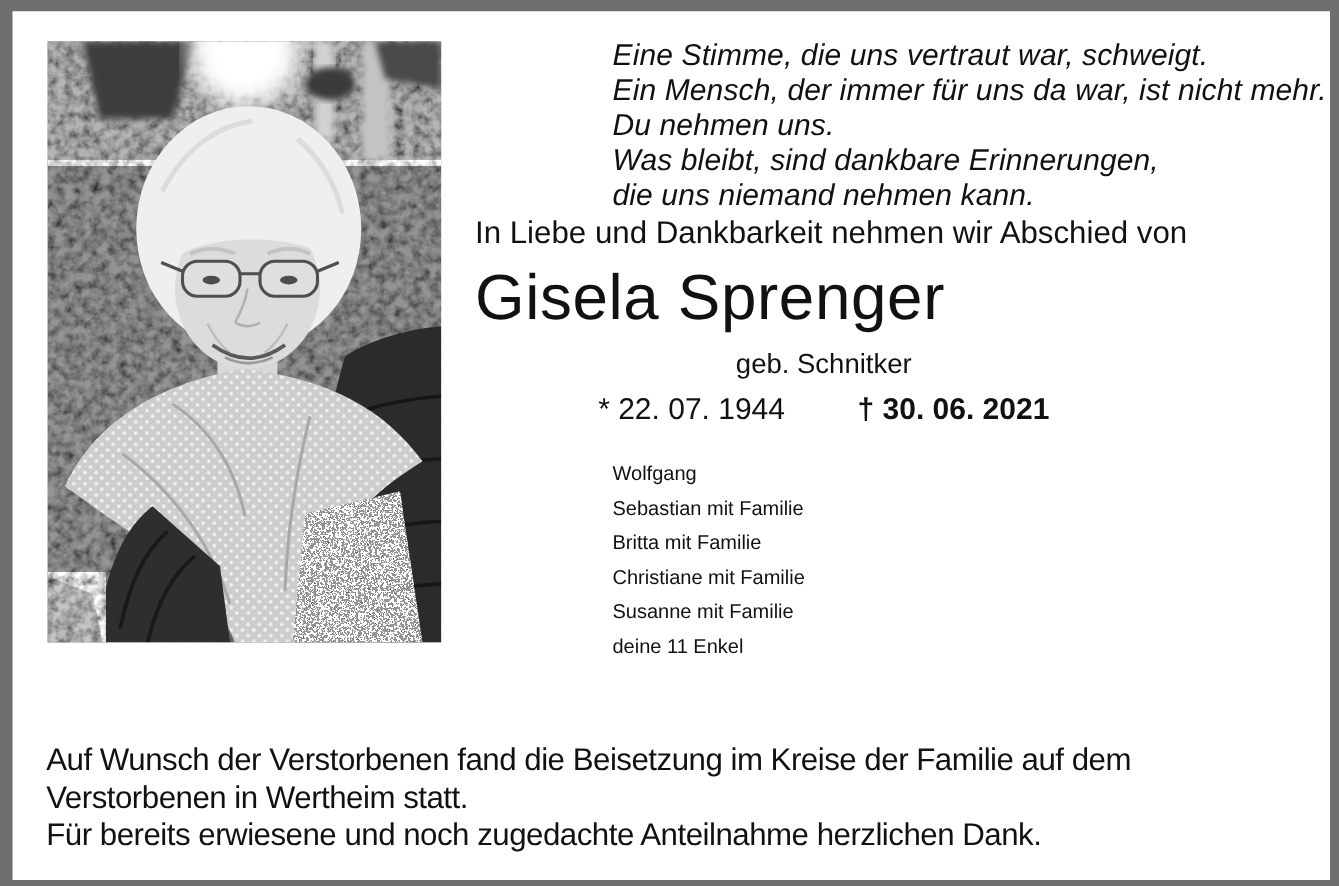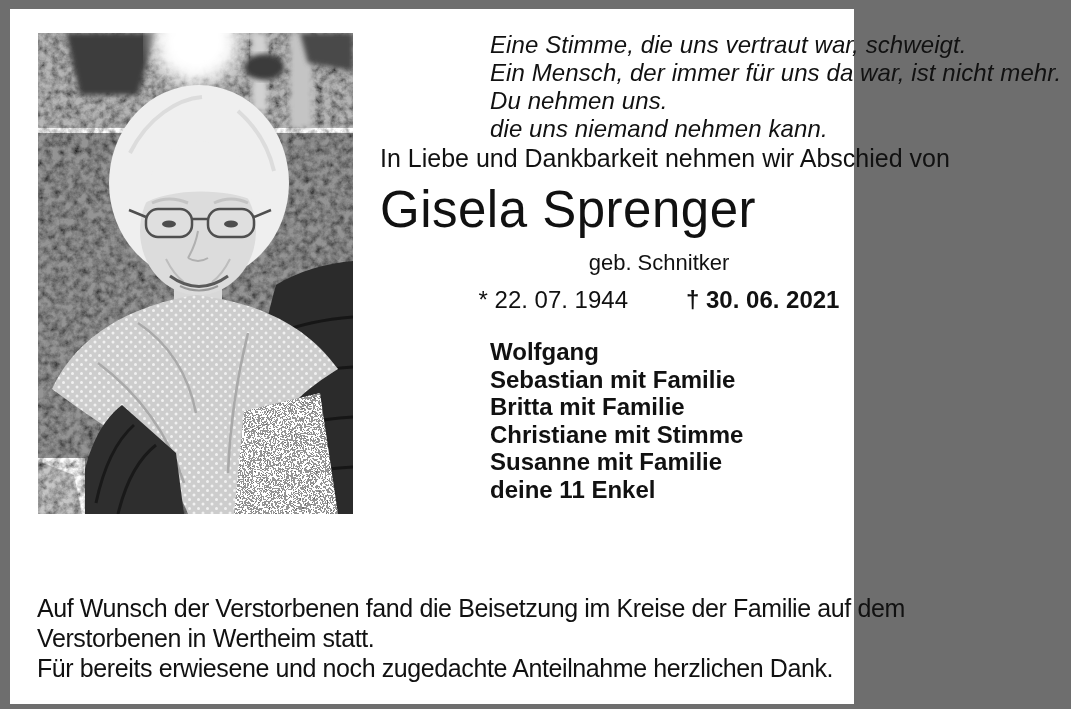--- a/index.html
+++ b/index.html
@@ -10,21 +10,21 @@
     overflow: hidden;
     color: #111;
   }
   .frame {
     position: absolute; inset: 0;
     background: #6e6e6e;
   }
   .page {
     position: absolute;
     left: 10px; top: 9px;
-    width: 844px; height: 695px;
+    width: 1054px; height: 695px;
     background: #ffffff;
   }
   .photo {
     position: absolute;
     left: 28px; top: 24px;
     width: 315px; height: 481px;
     overflow: hidden;
     background: #9a9a9a;
   }
   .photo svg { display: block; }
@@ -64,22 +64,22 @@
   .dates {
     margin-top: 9px;
     text-align: center;
     font-size: 24px;
     line-height: 30px;
     white-space: nowrap;
   }
   .dates .death { margin-left: 58px; font-weight: bold; }
   .mourners {
     margin: 23px 0 0 110px;
-    font-weight: bold;
-    font-size: 24px;
+    font-weight: normal;
+    font-size: 16px;
     line-height: 27.5px;
     white-space: nowrap;
   }
   .closing {
     position: absolute;
     left: 27px; top: 584px;
     font-size: 25px;
     line-height: 30px;
     letter-spacing: -0.4px;
     white-space: nowrap;
@@ -173,36 +173,37 @@
 
         <path d="M0,428 L36,442 L44,481 L0,481 Z" fill="#c6c6c6" filter="url(#mottle)"></path>
       </svg>
     </div>
 
     <div class="col">
       <div class="epigraph">
         <div>Eine Stimme, die uns vertraut war, schweigt.</div>
         <div>Ein Mensch, der immer für uns da war, ist nicht mehr.</div>
         <div>Du nehmen uns.</div>
+        <div>Was bleibt, sind dankbare Erinnerungen,</div>
         <div>die uns niemand nehmen kann.</div>
       </div>
 
       <div class="intro">In Liebe und Dankbarkeit nehmen wir Abschied von</div>
       <div class="name">Gisela Sprenger</div>
       <div class="maiden">geb. Schnitker</div>
 
       <div class="dates">
         <span class="birth">* 22. 07. 1944</span><span class="death">† 30. 06. 2021</span>
       </div>
 
       <div class="mourners">
         <div>Wolfgang</div>
         <div>Sebastian mit Familie</div>
         <div>Britta mit Familie</div>
-        <div>Christiane mit Stimme</div>
+        <div>Christiane mit Familie</div>
         <div>Susanne mit Familie</div>
         <div>deine 11 Enkel</div>
       </div>
     </div>
 
     <div class="closing">
       <div>Auf Wunsch der Verstorbenen fand die Beisetzung im Kreise der Familie auf dem</div>
       <div>Verstorbenen in Wertheim statt.</div>
       <div>Für bereits erwiesene und noch zugedachte Anteilnahme herzlichen Dank.</div>
     </div>

